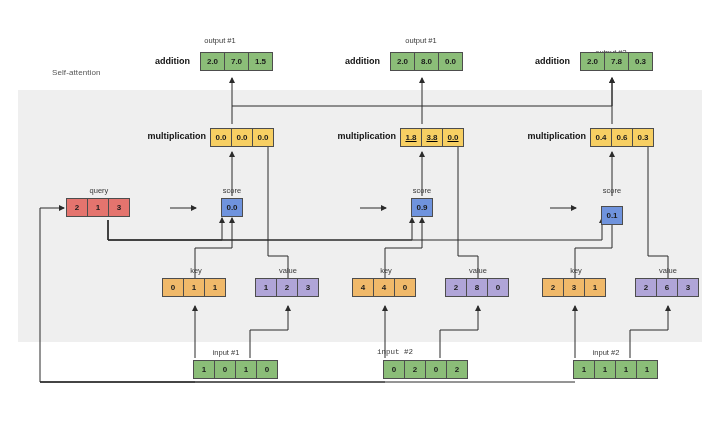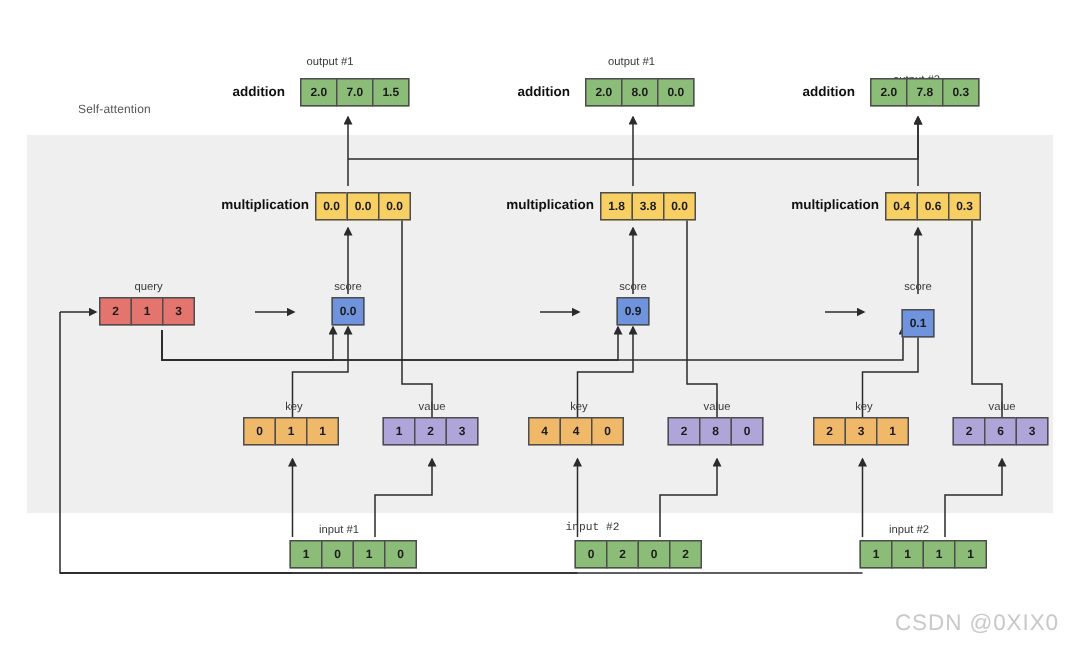--- a/index.html
+++ b/index.html
@@ -140,21 +140,21 @@
   </div>
 
   <div class="abs oplabel" style="left:126px;top:131px;width:80px;">multiplication</div>
   <div class="abs vec yellow" style="left:210px;top:128px;">
     <div class="cell">0.0</div>
     <div class="cell">0.0</div>
     <div class="cell">0.0</div>
   </div>
 
   <div class="abs oplabel" style="left:316px;top:131px;width:80px;">multiplication</div>
-  <div class="abs vec yellow" style="left:400px;top:128px;">
+  <div class="abs vec yellow" style="left:400px;top:128px;text-decoration:underline;">
     <div class="cell">1.8</div>
     <div class="cell">3.8</div>
     <div class="cell">0.0</div>
   </div>
 
   <div class="abs oplabel" style="left:506px;top:131px;width:80px;">multiplication</div>
   <div class="abs vec yellow" style="left:590px;top:128px;">
     <div class="cell">0.4</div>
     <div class="cell">0.6</div>
     <div class="cell">0.3</div>
@@ -238,15 +238,14 @@
   </div>
 
   <div class="caplabel" style="left:576px;top:348px;width:60px;">input #2</div>
   <div class="abs vec green" style="left:573px;top:360px;">
     <div class="cell">1</div>
     <div class="cell">1</div>
     <div class="cell">1</div>
     <div class="cell">1</div>
   </div>
 
-  <div class="watermark">CSDN @0XIX0</div>
 
 </div>
 
 </body></html>

